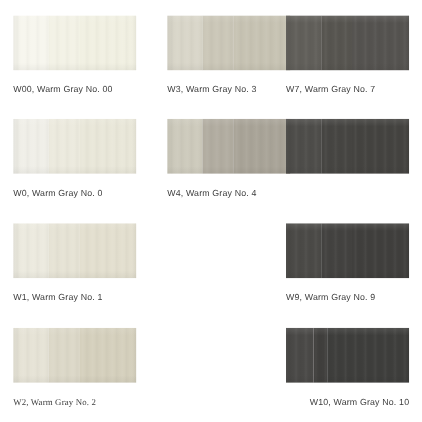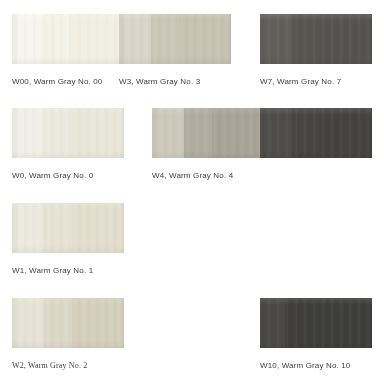--- a/index.html
+++ b/index.html
@@ -123,21 +123,21 @@
     <div class="cell" style="left: 12px; top: 298px;">
       <div class="swatch" style="width: 112px; height: 50px;">
         <div class="band" style="background: rgb(230, 227, 214); width: 29%;"></div>
         <div class="band" style="background: rgb(220, 216, 200); width: 25%;"></div>
         <div class="band" style="background: rgb(213, 208, 189); width: 46%;"></div>
         <div class="grain"></div>
         <div class="edgeshade"></div>
       </div>
       <div class="caption" style="color: rgb(60, 60, 60); font-family: Liberation Serif, serif;">W2, Warm Gray No. 2</div>
     </div>
-    <div class="cell" style="left: 119px; top: 14px;">
+    <div class="cell" style="left: 152px; top: 14px;">
       <div class="swatch" style="width: 112px; height: 50px;">
         <div class="band" style="background: rgb(217, 214, 201); width: 29%;"></div>
         <div class="band" style="background: rgb(203, 199, 184); width: 25%;"></div>
         <div class="band" style="background: rgb(199, 195, 179); width: 46%;"></div>
         <div class="grain"></div>
         <div class="edgeshade"></div>
       </div>
       <div class="caption" style="color: rgb(60, 60, 60);">W3, Warm Gray No. 3</div>
     </div>
     <div class="cell" style="left: 136px; top: 108px; margin-left: 16px;">
@@ -162,21 +162,31 @@
     </div>
     <div class="cell" style="left: 260px; top: 108px;">
       <div class="swatch" style="width: 112px; height: 50px;">
         <div class="band" style="background: rgb(78, 77, 74); width: 29%;"></div>
         <div class="band" style="background: rgb(70, 69, 66); width: 25%;"></div>
         <div class="band" style="background: rgb(68, 67, 64); width: 46%;"></div>
         <div class="grain"></div>
         <div class="edgeshade"></div>
       </div>
     </div>
-    <div class="cell" style="left: 260px; top: 298px;">
+    <div class="cell" style="left: 260px; top: 203px;">
+      <div class="swatch" style="width: 112px; height: 50px;">
+        <div class="band" style="background: rgb(75, 74, 71); width: 29%;"></div>
+        <div class="band" style="background: rgb(67, 66, 64); width: 25%;"></div>
+        <div class="band" style="background: rgb(64, 63, 61); width: 46%;"></div>
+        <div class="grain"></div>
+        <div class="edgeshade"></div>
+      </div>
+      <div class="caption" style="color: rgb(60, 60, 60);">W9, Warm Gray No. 9</div>
+    </div>
+    <div class="cell" style="left: 260px; top: 298px; text-align: right;">
       <div class="swatch" style="width: 112px; height: 50px;">
         <div class="band" style="background: rgb(74, 73, 71); width: 22%;"></div>
         <div class="band" style="background: rgb(64, 63, 61); width: 12%;"></div>
         <div class="band" style="background: rgb(62, 62, 60); width: 66%;"></div>
         <div class="grain"></div>
         <div class="edgeshade"></div>
       </div>
       <div class="caption" style="color: rgb(60, 60, 60);">W10, Warm Gray No. 10</div>
     </div>
   </div>

